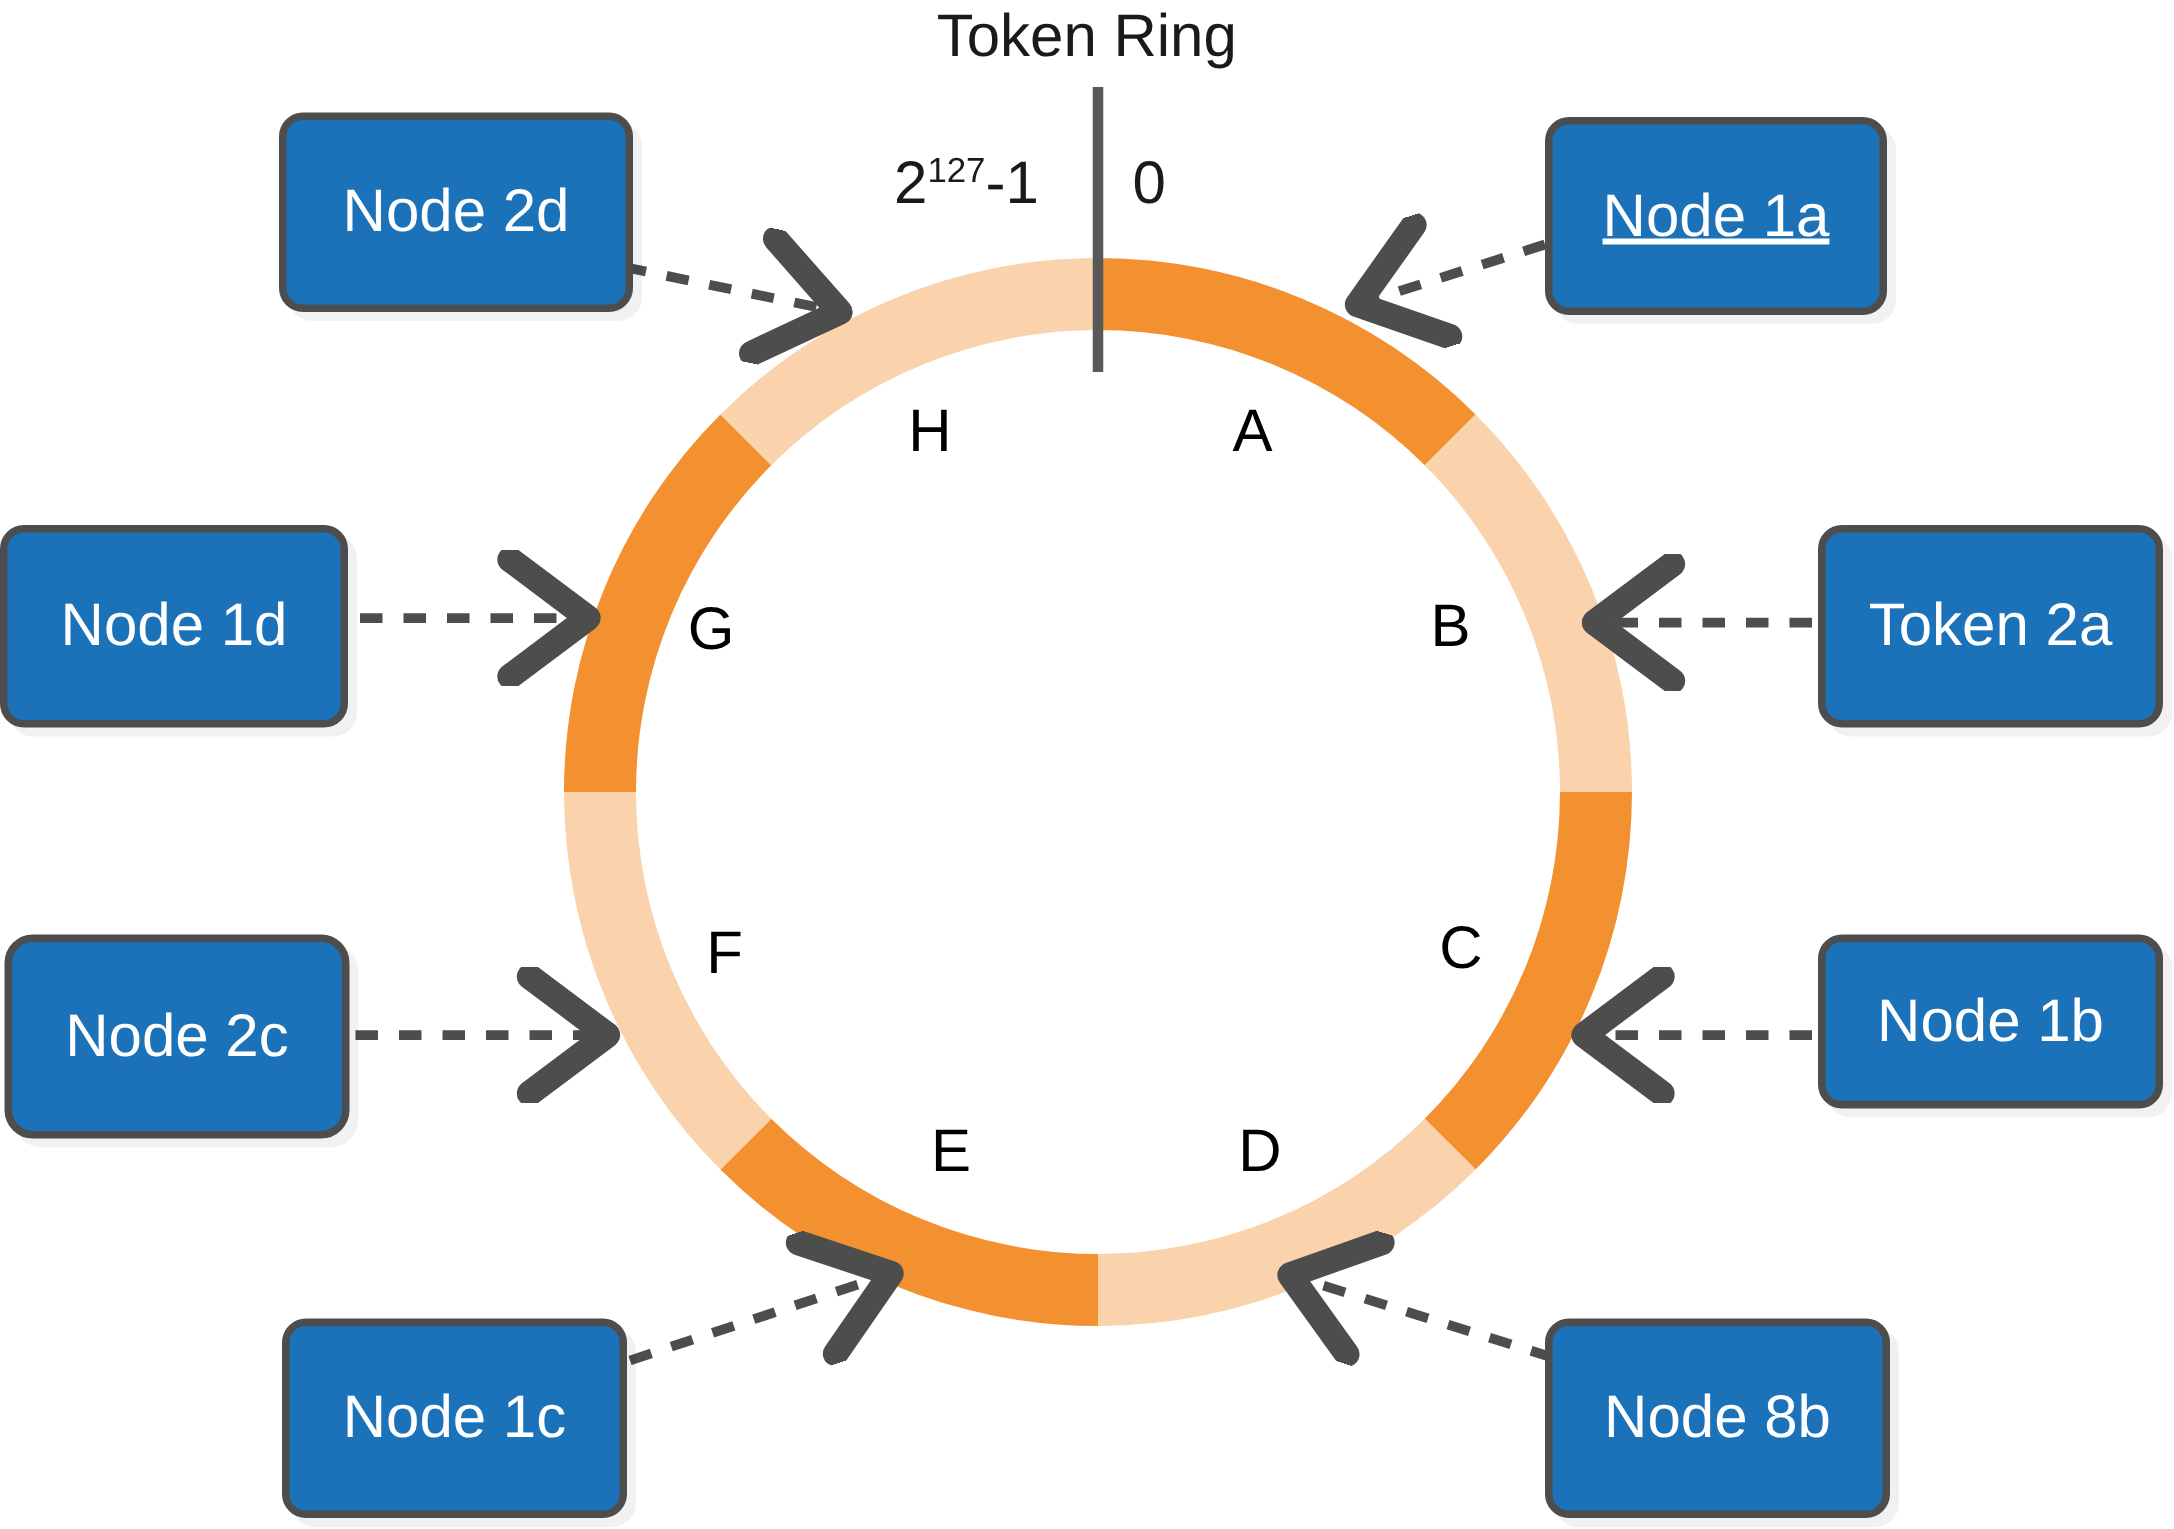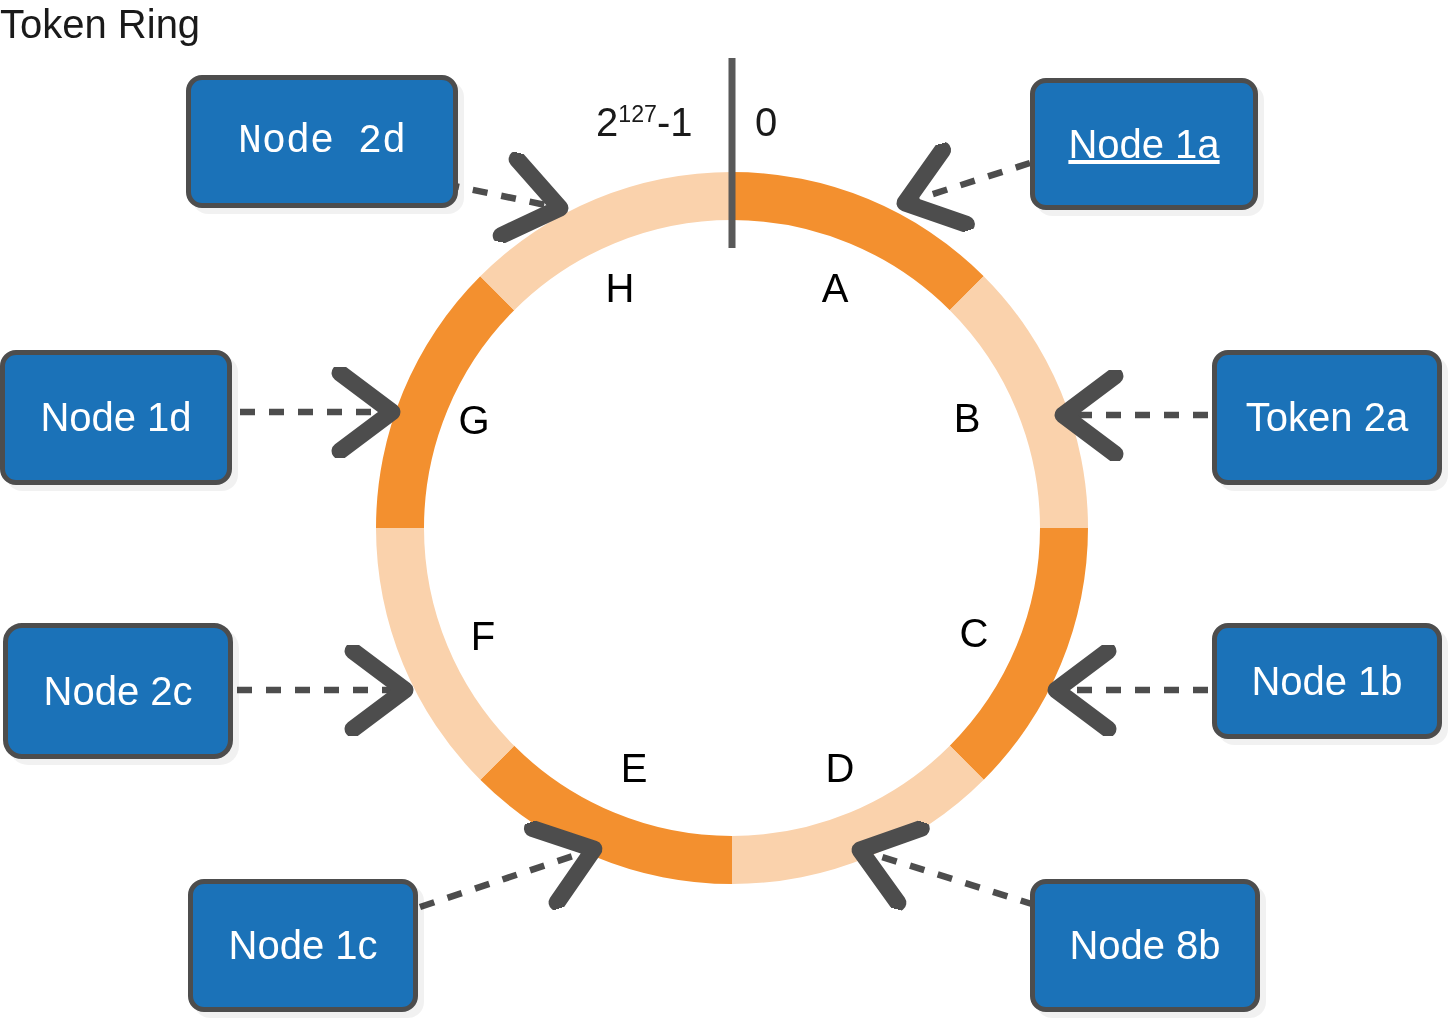--- a/index.html
+++ b/index.html
@@ -15,20 +15,21 @@
     width: 1449px;
     height: 1019px;
     background: #ffffff;
     overflow: hidden;
   }
   .title {
     position: absolute;
     left: 0;
     top: 2px;
     width: 1449px;
+    text-align: center;
     font-size: 40px;
     color: #1a1a1a;
     font-family: "Liberation Sans", sans-serif;
     letter-spacing: 0px;
   }
   svg.diagram {
     position: absolute;
     left: 0;
     top: 0;
     width: 1449px;
@@ -124,15 +125,15 @@
   <div class="ring-label" style="left:474px; top:420px;">G</div>
   <div class="ring-label" style="left:620px; top:288px;">H</div>
 
   <div class="node-box" style="left:1030px; top:78px; width:228px; height:132px;text-decoration:underline;">Node 1a</div>
   <div class="node-box" style="left:1212px; top:350px; width:230px; height:135px;">Token 2a</div>
   <div class="node-box" style="left:1212px; top:623px; width:230px; height:116px;">Node 1b</div>
   <div class="node-box" style="left:1030px; top:879px; width:230px; height:133px;">Node 8b</div>
   <div class="node-box" style="left:188px; top:879px; width:230px; height:133px;">Node 1c</div>
   <div class="node-box" style="left:3px; top:623px; width:230px; height:136px;border-radius:19px;">Node 2c</div>
   <div class="node-box" style="left:0px; top:350px; width:232px; height:135px;text-align:center;">Node 1d</div>
-  <div class="node-box" style="left:186px; top:75px; width:272px; height:133px;font-family:Liberation Mono, monospace;">Node 2d</div>
+  <div class="node-box" style="left:186px; top:75px; width:236px; height:133px;">Node 2d</div>
 
 </div>
 
 </body></html>

